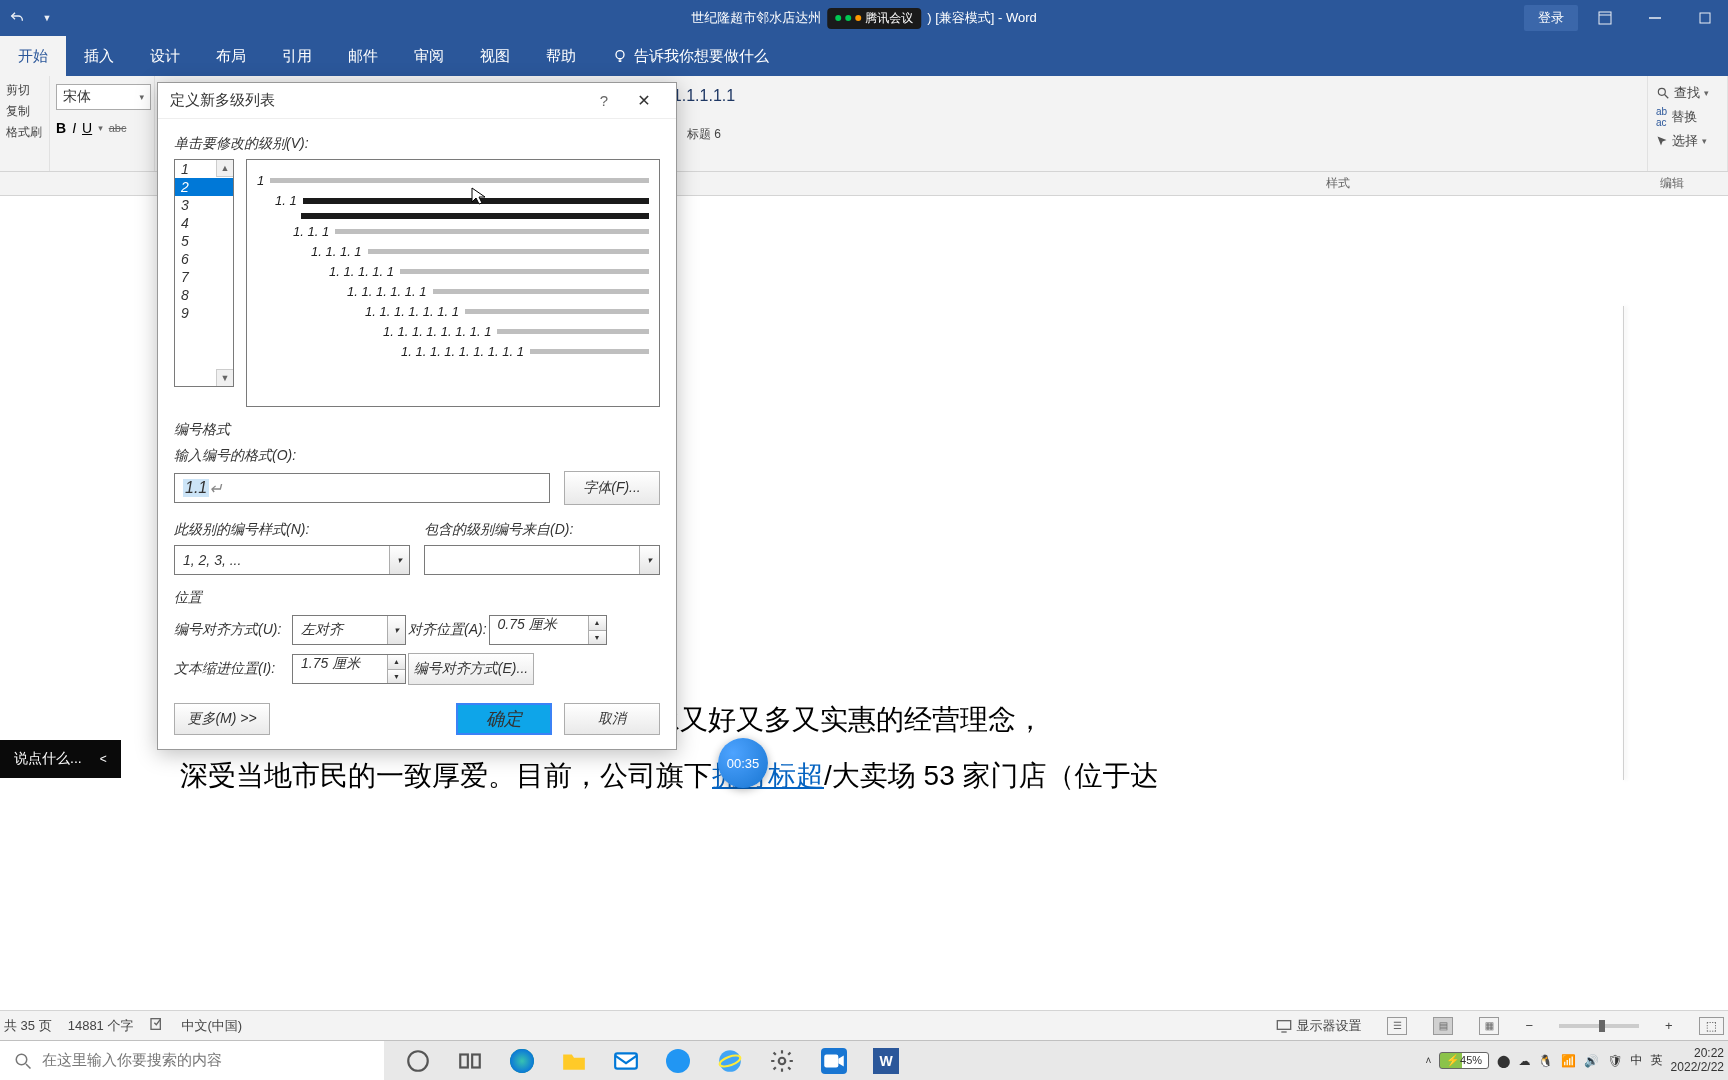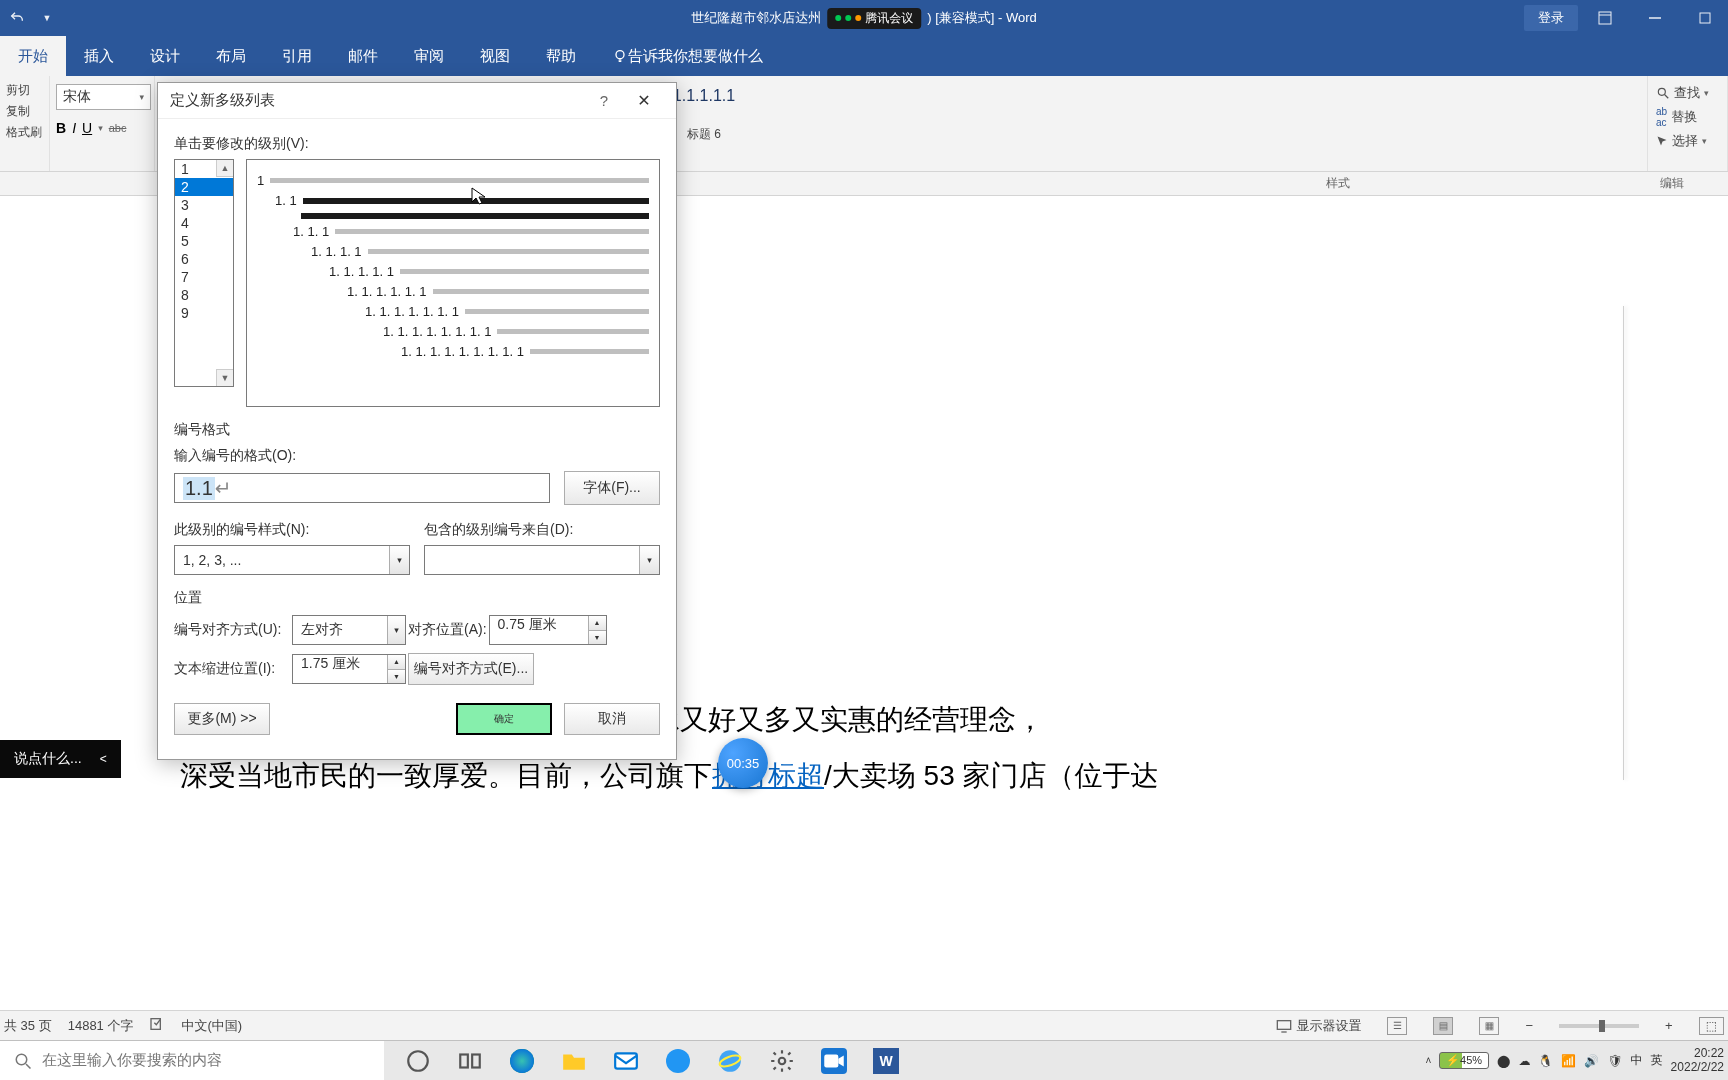--- a/index.html
+++ b/index.html
@@ -13,21 +13,21 @@
 .titlebar .meeting-badge { background: #1a1a1a; border-radius: 4px; padding: 2px 8px; display: flex; align-items: center; gap: 4px; font-size: 12px; }
 .titlebar .meeting-badge .dot { width: 6px; height: 6px; border-radius: 50%; }
 .titlebar .right-controls { margin-left: auto; display: flex; align-items: center; gap: 4px; }
 .titlebar .login-btn { background: #3b67aa; padding: 4px 14px; border-radius: 2px; font-size: 13px; }
 .titlebar .win-btn { width: 46px; height: 36px; display: flex; align-items: center; justify-content: center; opacity: 0.9; }
 
 
 .ribbon-tabs { height: 40px; background: #2b579a; display: flex; align-items: stretch; color: #fff; font-size: 15px; }
 .ribbon-tabs .tab { padding: 0 18px; display: flex; align-items: center; cursor: pointer; }
 .ribbon-tabs .tab.active { background: #f3f3f3; color: #2b579a; }
-.ribbon-tabs .tellme { display: flex; align-items: center; }
+.ribbon-tabs .tellme { display: flex; align-items: center; gap: 6px; }
 .ribbon-tabs .bulb { width: 16px; height: 16px; }
 
 
 .ribbon { height: 96px; background: #f3f3f3; border-bottom: 1px solid #d4d4d4; display: flex; position: relative; }
 .ribbon-group { border-right: 1px solid #e1e1e1; padding: 4px 6px 2px 6px; display: flex; flex-direction: column; position: relative; }
 .ribbon-group .group-label { position: absolute; bottom: 2px; left: 0; right: 0; text-align: center; font-size: 12px; color: #666; }
 .clipboard-group { width: 50px; }
 .clipboard-group .cb-item { font-size: 12px; color: #444; padding: 2px 0; }
 .font-group { width: 105px; padding-top: 8px; }
 .font-name-box { width: 95px; height: 26px; border: 1px solid #ababab; background: #fff; display: flex; align-items: center; padding: 0 6px; font-size: 14px; color: #333; }
@@ -57,55 +57,55 @@
 
 
 .help-bubble { position: absolute; left: 0; bottom: 120px; background: #0a0a0a; color: #fff; font-size: 14px; padding: 10px 14px; display: flex; align-items: center; gap: 18px; }
 .help-bubble .chev { font-size: 12px; }
 
 
 .dialog { position: absolute; left: 157px; top: 82px; width: 520px; background: #fff; border: 1px solid #999; box-shadow: 0 4px 20px rgba(0,0,0,0.25); z-index: 100; }
 .dialog .dlg-title { height: 36px; display: flex; align-items: center; padding: 0 12px; font-size: 15px; color: #333; border-bottom: 1px solid #eee; }
 .dialog .dlg-title .dlg-help { margin-left: auto; width: 40px; text-align: center; color: #666; font-size: 15px; }
 .dialog .dlg-title .dlg-close { width: 40px; text-align: center; color: #333; font-size: 16px; }
-.dialog .dlg-body { padding: 10px 16px 24px 16px; font-size: 14px; color: #333; }
+.dialog .dlg-body { padding: 10px 16px 14px 16px; font-size: 14px; color: #333; font-style: italic; }
 .dlg-label { margin: 6px 0; }
 .level-row { display: flex; gap: 12px; }
 .level-list { width: 60px; height: 228px; border: 1px solid #7a7a7a; background: #fff; position: relative; }
 .level-list .lv { padding: 1px 6px; font-size: 14px; }
 .level-list .lv.selected { background: #0078d7; color: #fff; }
 .level-list .scroll-up, .level-list .scroll-dn { position: absolute; right: 0; width: 17px; height: 17px; background: #f0f0f0; border-left: 1px solid #ccc; display: flex; align-items: center; justify-content: center; font-size: 9px; color: #666; }
 .level-list .scroll-up { top: 0; border-bottom: 1px solid #ccc; }
 .level-list .scroll-dn { bottom: 0; border-top: 1px solid #ccc; }
 .preview-pane { flex: 1; height: 248px; border: 1px solid #7a7a7a; background: #fff; padding: 8px 10px; overflow: hidden; }
 .pv-line { display: flex; align-items: center; gap: 6px; margin: 5px 0; }
 .pv-num { font-size: 13px; color: #222; white-space: nowrap; }
 .pv-bar { height: 5px; background: #bfbfbf; flex: 1; }
 .pv-bar.dark { background: #1a1a1a; height: 6px; }
 .section-hdr { margin-top: 14px; font-size: 14px; }
 .fmt-row { display: flex; gap: 14px; align-items: center; margin-top: 6px; }
-.fmt-input { flex: 1; height: 30px; border: 1px solid #7a7a7a; padding: 0 8px; font-size: 20px; display:flex; align-items:center; }
+.fmt-input { flex: 1; height: 30px; border: 1px solid #7a7a7a; padding: 0 8px; font-size: 16px; display:flex; align-items:center; }
 .fmt-input .num-bg { background: #cce4f7; padding: 0 2px; }
 .font-btn { width: 96px; height: 34px; border: 1px solid #adadad; background: linear-gradient(#fff,#e9e9e9); font-size: 14px; display:flex; align-items:center; justify-content:center; }
 .two-col { display: flex; gap: 14px; margin-top: 10px; }
 .two-col .col { flex: 1; }
 .combo { width: 100%; height: 30px; border: 1px solid #7a7a7a; background: #fff; display: flex; align-items: center; padding: 0 8px; position: relative; font-size: 14px; }
 .combo .dd { position: absolute; right: 0; top: 0; bottom: 0; width: 20px; border-left: 1px solid #adadad; background: linear-gradient(#fff,#e5e5e5); display: flex; align-items: center; justify-content: center; font-size: 9px; }
 .pos-row { display: flex; align-items: center; gap: 2px; margin-top: 8px; flex-wrap: wrap; }
 .pos-row .lbl { width: 116px; font-size: 14px; }
 .small-combo { width: 114px; height: 30px; border: 1px solid #7a7a7a; display: flex; align-items: center; padding: 0 8px; font-size: 14px; position: relative; background:#fff;}
 .small-combo .dd { position: absolute; right: 0; top: 0; bottom: 0; width: 18px; border-left: 1px solid #adadad; background: linear-gradient(#fff,#e5e5e5); display: flex; align-items: center; justify-content: center; font-size: 9px; }
 .spinner { width: 118px; height: 30px; border: 1px solid #7a7a7a; display: flex; align-items: flex-start; padding: 0 8px 0 8px; font-size: 14px; position: relative; background:#fff; }
 .spinner .sp-btns { position: absolute; right: 0; top: 0; bottom: 0; width: 18px; display: flex; flex-direction: column; }
 .spinner .sp-btns div { flex: 1; border-left: 1px solid #adadad; background: linear-gradient(#fff,#e5e5e5); display:flex;align-items:center;justify-content:center;font-size:7px; }
 .spinner .sp-btns div:first-child { border-bottom: 1px solid #adadad; }
 .set-all-btn { width: 126px; height: 32px; border: 1px solid #adadad; background: linear-gradient(#fff,#e9e9e9); font-size: 14px; display:flex;align-items:center;justify-content:center; }
 .dlg-footer { display: flex; align-items: center; margin-top: 18px; gap: 12px; }
 .more-btn { width: 96px; height: 32px; border: 1px solid #adadad; background: linear-gradient(#fff,#e9e9e9); font-size: 14px; display:flex;align-items:center;justify-content:center; }
-.ok-btn { width: 96px; height: 32px; border: 2px solid #000000; background: #86efac; font-size: 10px; display:flex;align-items:center;justify-content:center; margin-left:auto;}
+.ok-btn { width: 96px; height: 32px; border: 2px solid #3b82f6; background: #0ea5e9; font-size: 18px; display:flex;align-items:center;justify-content:center; margin-left:auto;}
 .cancel-btn { width: 96px; height: 32px; border: 1px solid #adadad; background: linear-gradient(#fff,#e9e9e9); font-size: 14px; display:flex;align-items:center;justify-content:center; }
 
 
 .timer-badge { position: absolute; left: 718px; top: 738px; width: 50px; height: 50px; border-radius: 50%; background: radial-gradient(circle at 30% 30%, #4da3ff, #1976d2); color: #fff; display: flex; align-items: center; justify-content: center; font-size: 13px; box-shadow: 0 2px 8px rgba(0,0,0,0.3); z-index: 50; }
 
 
 .cursor { position: absolute; left: 470px; top: 186px; z-index: 200; pointer-events: none; }
 
 
 .statusbar { position: absolute; bottom: 40px; left: 0; right: 0; height: 30px; background: #f3f3f3; border-top: 1px solid #d4d4d4; display: flex; align-items: center; font-size: 13px; color: #444; padding: 0 4px; gap: 16px; }

